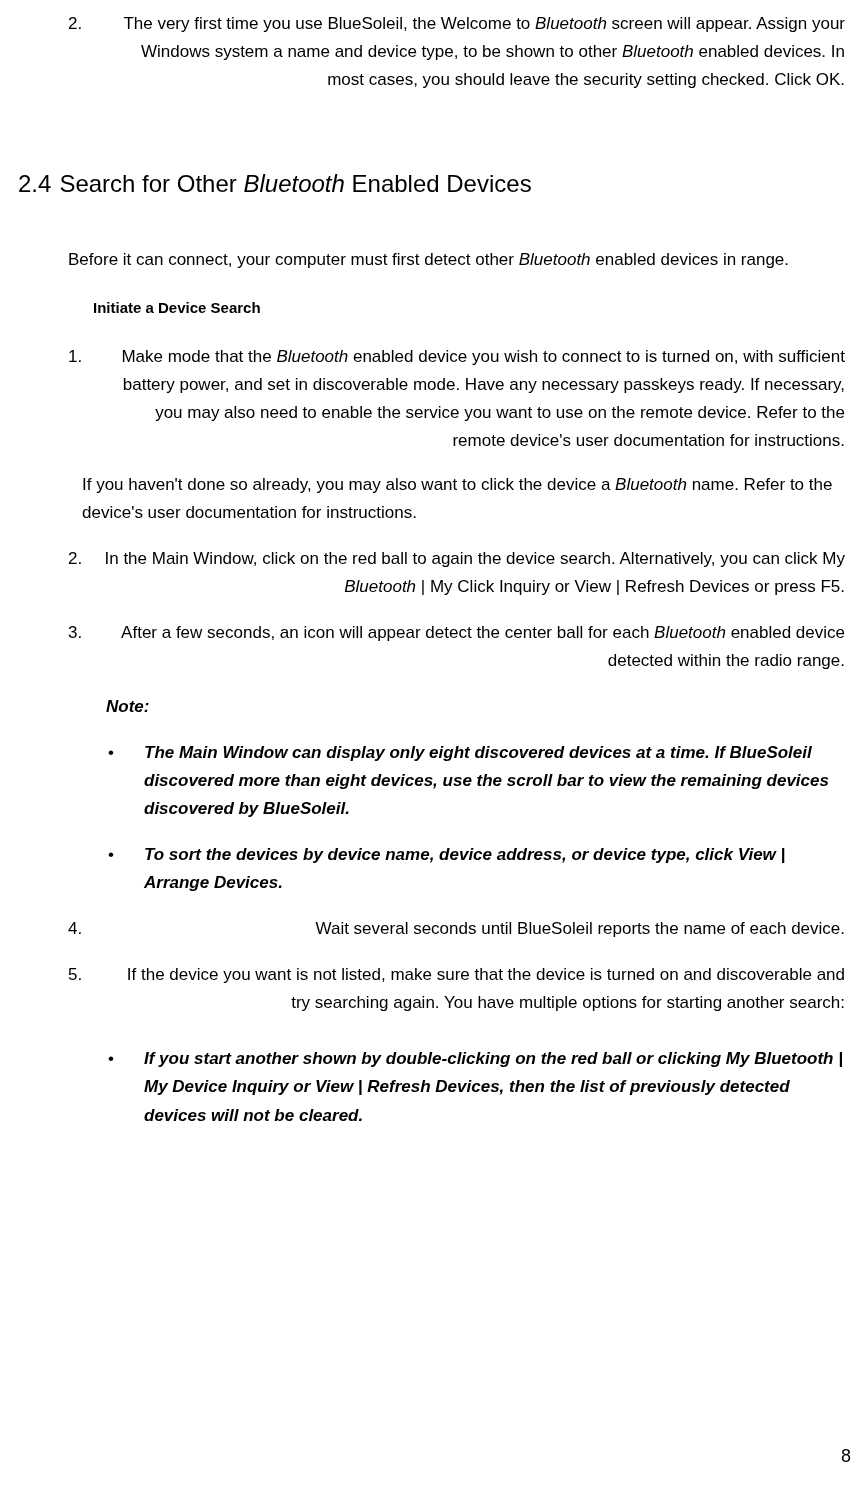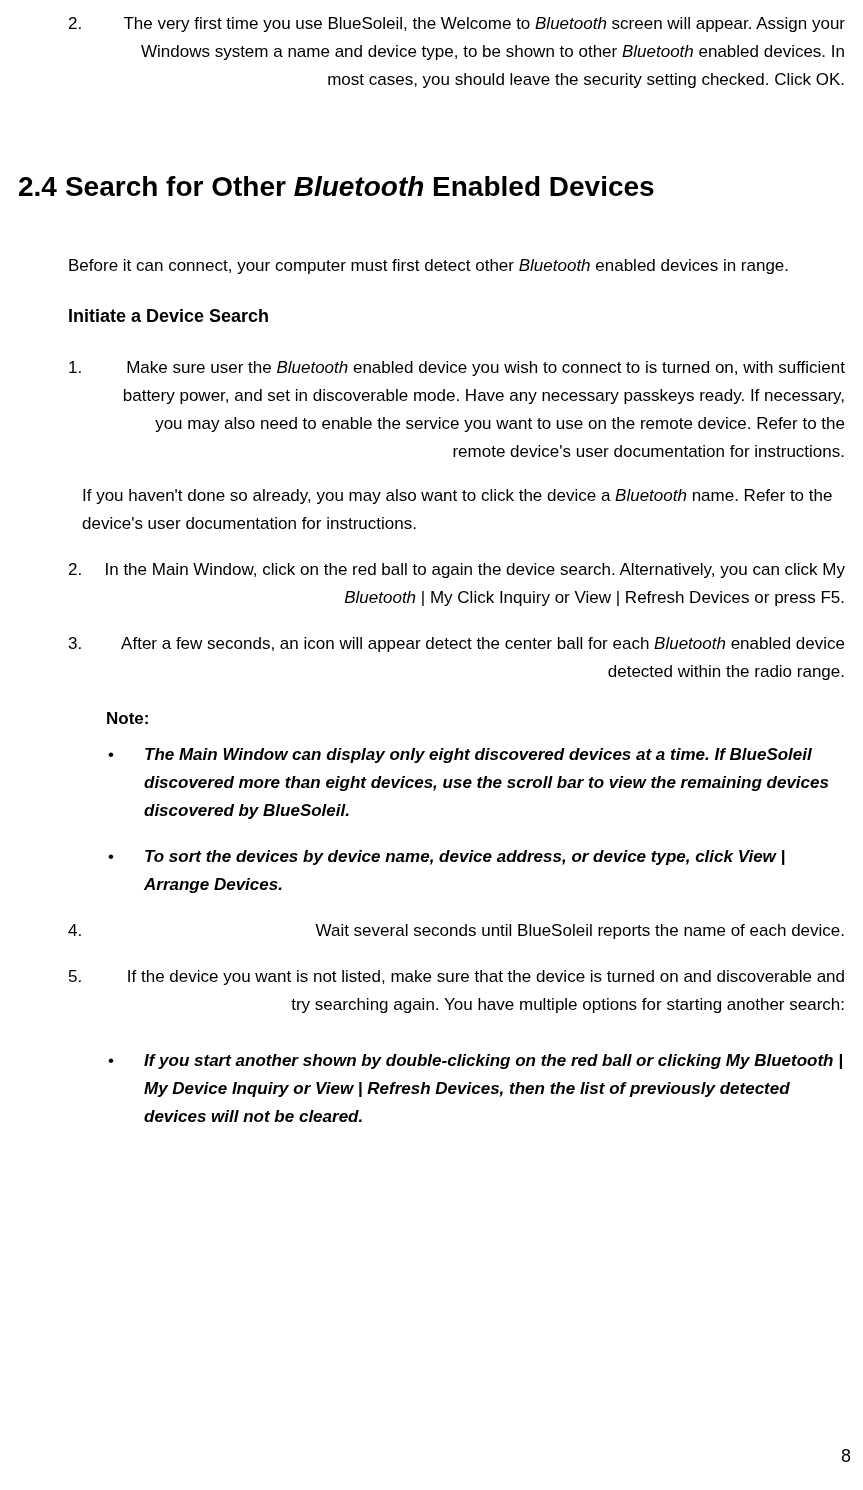--- a/index.html
+++ b/index.html
@@ -23,49 +23,50 @@
     .ol-num {
       min-width: 36px;
       flex: 0 0 36px;
     }
     .ol-body {
       flex: 1;
       text-align: right;
     }
     .section-heading {
       font-family: Verdana, Geneva, sans-serif;
-      font-weight: 700;
-      font-size: 28px;
+      font-weight: 400;
+      font-size: 24px;
       margin-left: 8px;
       margin-top: 70px;
       margin-bottom: 42px;
     }
     .section-num { margin-right: 8px; }
     .intro {
       margin-left: 58px;
       margin-right: 10px;
       margin-bottom: 22px;
     }
     .subhead {
       font-weight: 700;
-      margin-left: 58px;
+      margin-left: 83px;
       margin-bottom: 22px;
-      font-size: 18px;
+      font-size: 15px;
     }
     .followup {
       margin-left: 72px;
       margin-right: 10px;
       margin-top: -2px;
       margin-bottom: 18px;
     }
     .note-label {
+      font-style: italic;
       font-weight: 700;
       margin-left: 96px;
       margin-top: 8px;
-      margin-bottom: 8px;
+      margin-bottom: 18px;
     }
     .bullet-item {
       display: flex;
       margin-left: 98px;
       margin-right: 6px;
       margin-bottom: 18px;
       font-style: italic;
     }
     .bullet-dot {
       min-width: 36px;
@@ -98,21 +99,21 @@
 
 <p class="intro">
   <span>Before it can connect, your computer must first detect other </span><span class="italic">Bluetooth</span><span> enabled devices in range.</span>
 </p>
 
 <p class="subhead">Initiate a Device Search</p>
 
 <div class="ol-item">
   <div class="ol-num">1.</div>
   <div class="ol-body">
-    <span>Make sure user the </span><span class="italic">Bluetooth</span><span> enabled device you wish to connect to is turned on, with sufficient battery power, and set in discoverable mode. Have any necessary passkeys ready. If necessary, you may also need to enable the service you want to use on the remote device. Refer to the remote device's user documentation for instructions.</span>
+    <span>Make mode that the </span><span class="italic">Bluetooth</span><span> enabled device you wish to connect to is turned on, with sufficient battery power, and set in discoverable mode. Have any necessary passkeys ready. If necessary, you may also need to enable the service you want to use on the remote device. Refer to the remote device's user documentation for instructions.</span>
   </div>
 </div>
 
 <p class="followup">
   <span>If you haven't done so already, you may also want to click the device a </span><span class="italic">Bluetooth</span><span> name. Refer to the device's user documentation for instructions.</span>
 </p>
 
 <div class="ol-item">
   <div class="ol-num">2.</div>
   <div class="ol-body">

